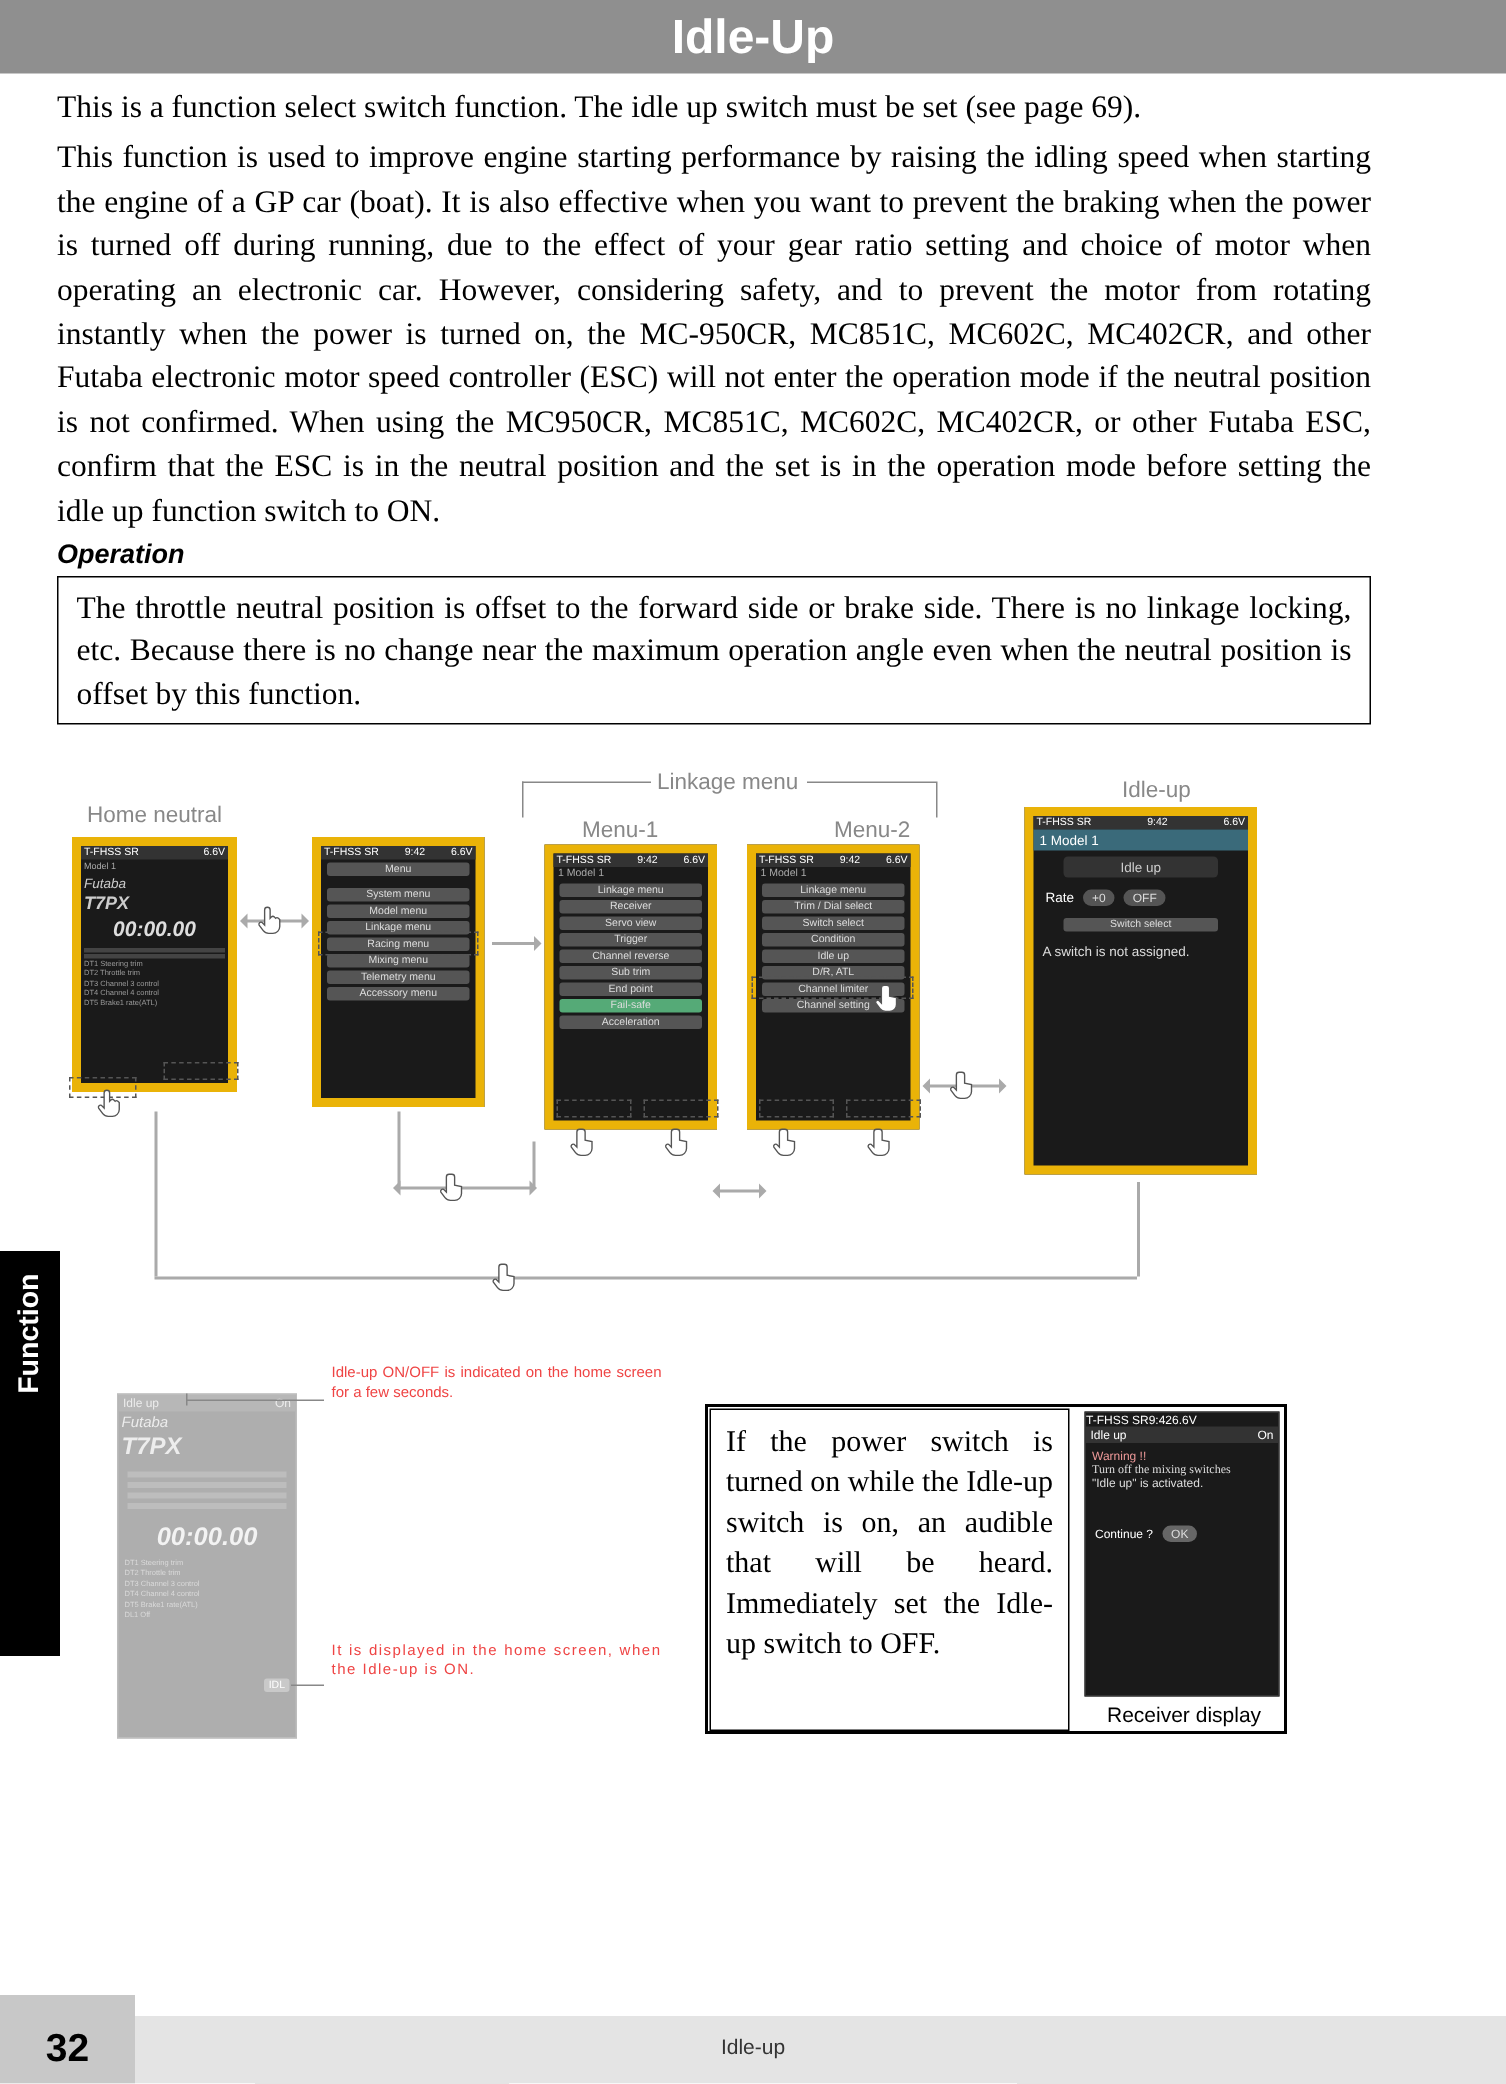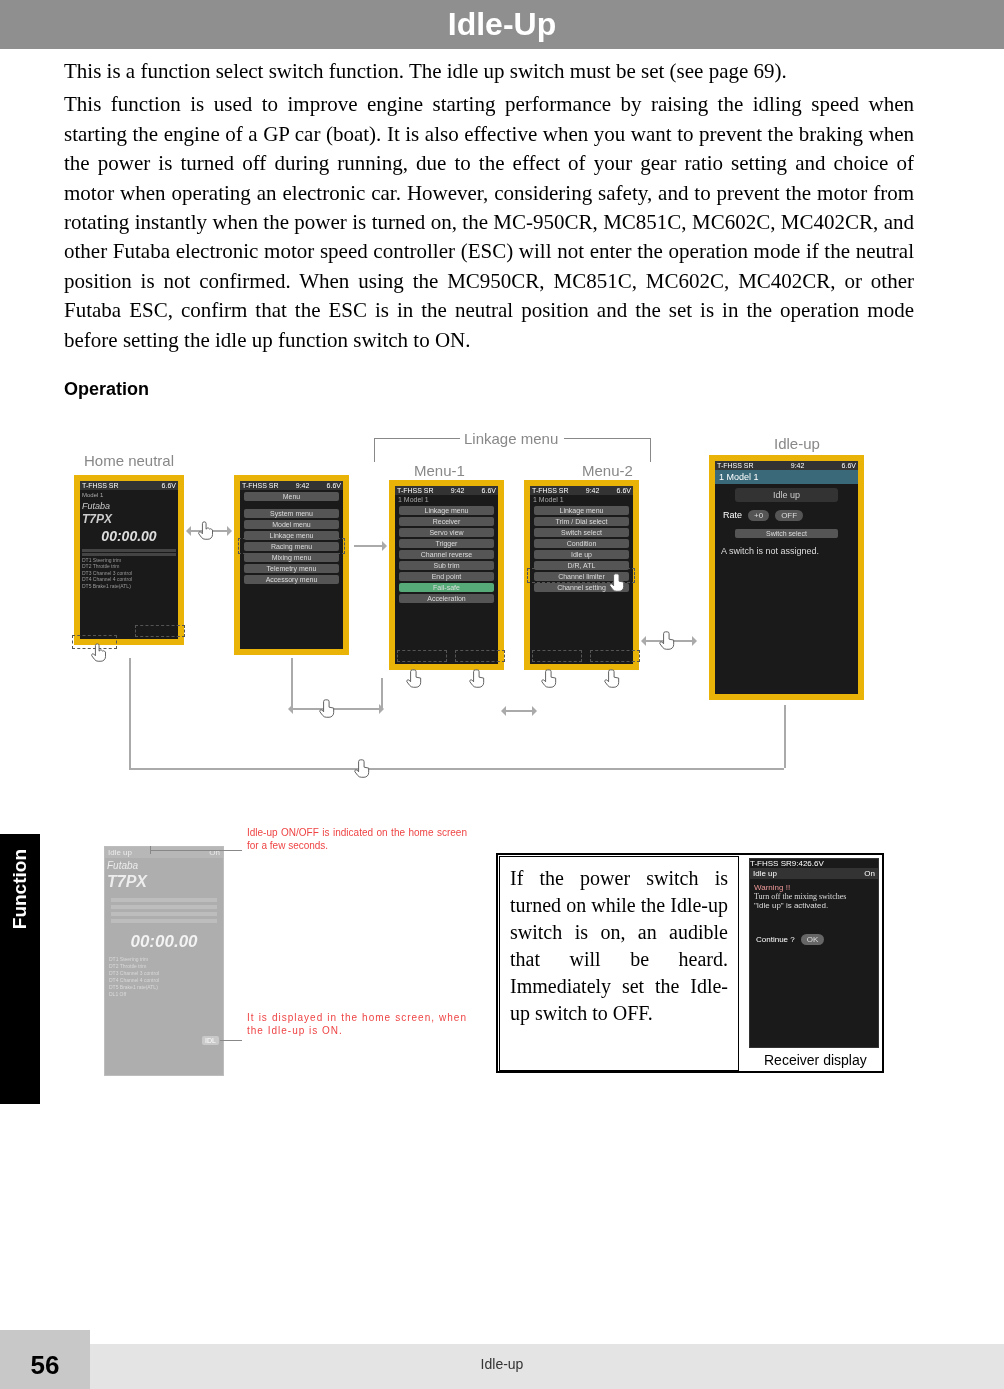--- a/index.html
+++ b/index.html
@@ -1,21 +1,21 @@
 <!DOCTYPE html>
 <html><head>
 <meta charset="utf-8">
 <style>
   * { box-sizing: border-box; margin: 0; padding: 0; }
   body { font-family: "Times New Roman", serif; width: 1004px; height: 1389px; background: #fff; position: relative; color: #000; }
   .page-header { background: #8f8f8f; color: #fff; text-align: center; font-size: 32px; font-weight: bold; padding: 6px 0; font-family: Arial, sans-serif; }
-  .content { padding: 8px 90px 0 64px; }
+  .content { padding: 8px 90px 0 38px; }
   .intro { font-size: 21px; line-height: 1.4; }
   .intro p { margin-bottom: 4px; text-align: justify; }
-  .op-heading { font-family: Arial, sans-serif; font-weight: bold; font-size: 18px; margin-top: 24px; margin-bottom: 4px; }
+  .op-heading { font-family: Arial, sans-serif; font-weight: bold; font-size: 18px; margin-top: 4px; margin-bottom: 4px; font-style: italic; }
   .op-box { border: 1.5px solid #000; padding: 6px 12px; font-size: 21px; line-height: 1.35; text-align: justify; }
   .diagram-area { margin-top: 20px; position: relative; height: 400px; font-family: Arial, sans-serif; }
   .d-label { position: absolute; font-size: 15px; color: #888; }
   .screen { position: absolute; background: #1a1a1a; color: #fff; font-size: 8px; border: 6px solid #eab308; }
   .screen .bar { background: #333; font-size: 7px; padding: 1px 2px; display: flex; justify-content: space-between; }
   .menu-item, .menu-item-sel { background: #555; margin: 2px 4px; padding: 1px 2px; font-size: 7px; text-align: center; border-radius: 2px; color: #ddd; }
   .menu-item-sel { background: #5a7; }
   .dashed { position: absolute; border: 1.5px dashed #555; }
   .hand { position: absolute; width: 22px; height: 22px; }
   .hand svg { width: 100%; height: 100%; }
@@ -48,20 +48,23 @@
   <span>Idle-Up</span>
 </div>
 
 <div class="content">
   <div class="intro">
     <p>This is a function select switch function. The idle up switch must be set (see page 69).</p>
     <p>This function is used to improve engine starting performance by raising the idling speed when starting the engine of a GP car (boat). It is also effective when you want to prevent the braking when the power is turned off during running, due to the effect of your gear ratio setting and choice of motor when operating an electronic car. However, considering safety, and to prevent the motor from rotating instantly when the power is turned on, the MC-950CR, MC851C, MC602C, MC402CR, and other Futaba electronic motor speed controller (ESC) will not enter the operation mode if the neutral position is not confirmed. When using the MC950CR, MC851C, MC602C, MC402CR, or other Futaba ESC, confirm that the ESC is in the neutral position and the set is in the operation mode before setting the idle up function switch to ON.</p>
   </div>
 
   <div class="op-heading">Operation</div>
+  <div class="op-box">
+    <span>The throttle neutral position is offset to the forward side or brake side. There is no linkage locking, etc. Because there is no change near the maximum operation angle even when the neutral position is offset by this function.</span>
+  </div>
 
   <div class="diagram-area">
 
     <div class="d-label" style="left:20px; top:32px;">Home neutral</div>
     <div class="d-label" style="left:187px; top:28px;margin-top:48px;">Menu screen</div>
     <div class="d-label" style="left:400px; top:10px;">Linkage menu</div>
     <div class="d-label" style="left:350px; top:42px;">Menu-1</div>
     <div class="d-label" style="left:490px; top:42px;margin-left:28px;">Menu-2</div>
     <div class="d-label" style="left:710px; top:15px; color:#888;">Idle-up</div>
 
@@ -259,15 +262,15 @@
 
     <div style="position:absolute;left:432px;top:27px;width:388px;height:220px;border:2px solid #000;pointer-events:none;"></div>
   </div>
 </div>
 
 <div class="side-tab">
   <span>Function</span>
 </div>
 
 <div class="footer">
-  <div class="pg">56</div>
+  <div class="pg">32</div>
   <div class="ft-title">Idle-up</div>
 </div>
 
 </body></html>

